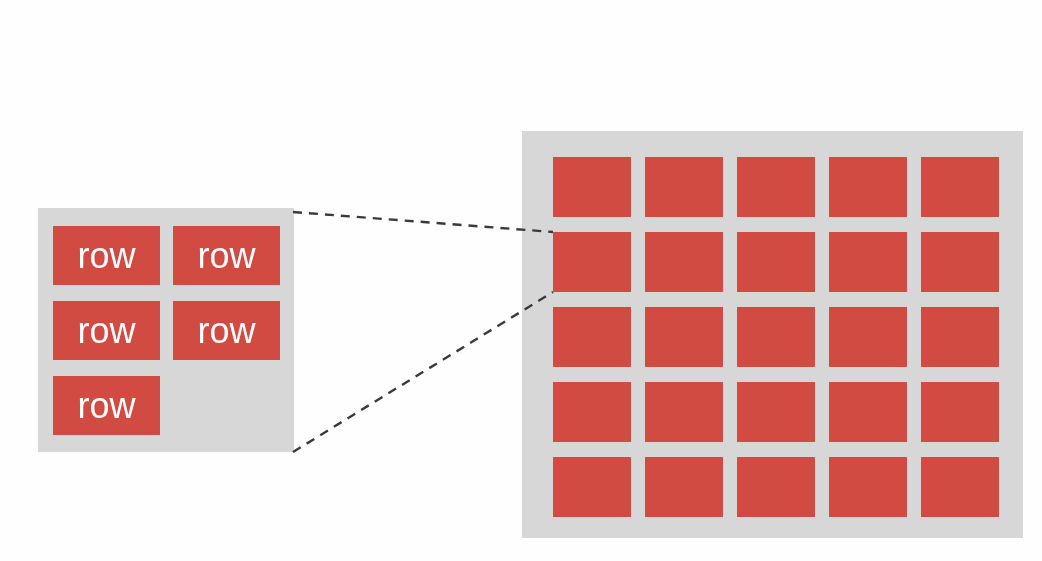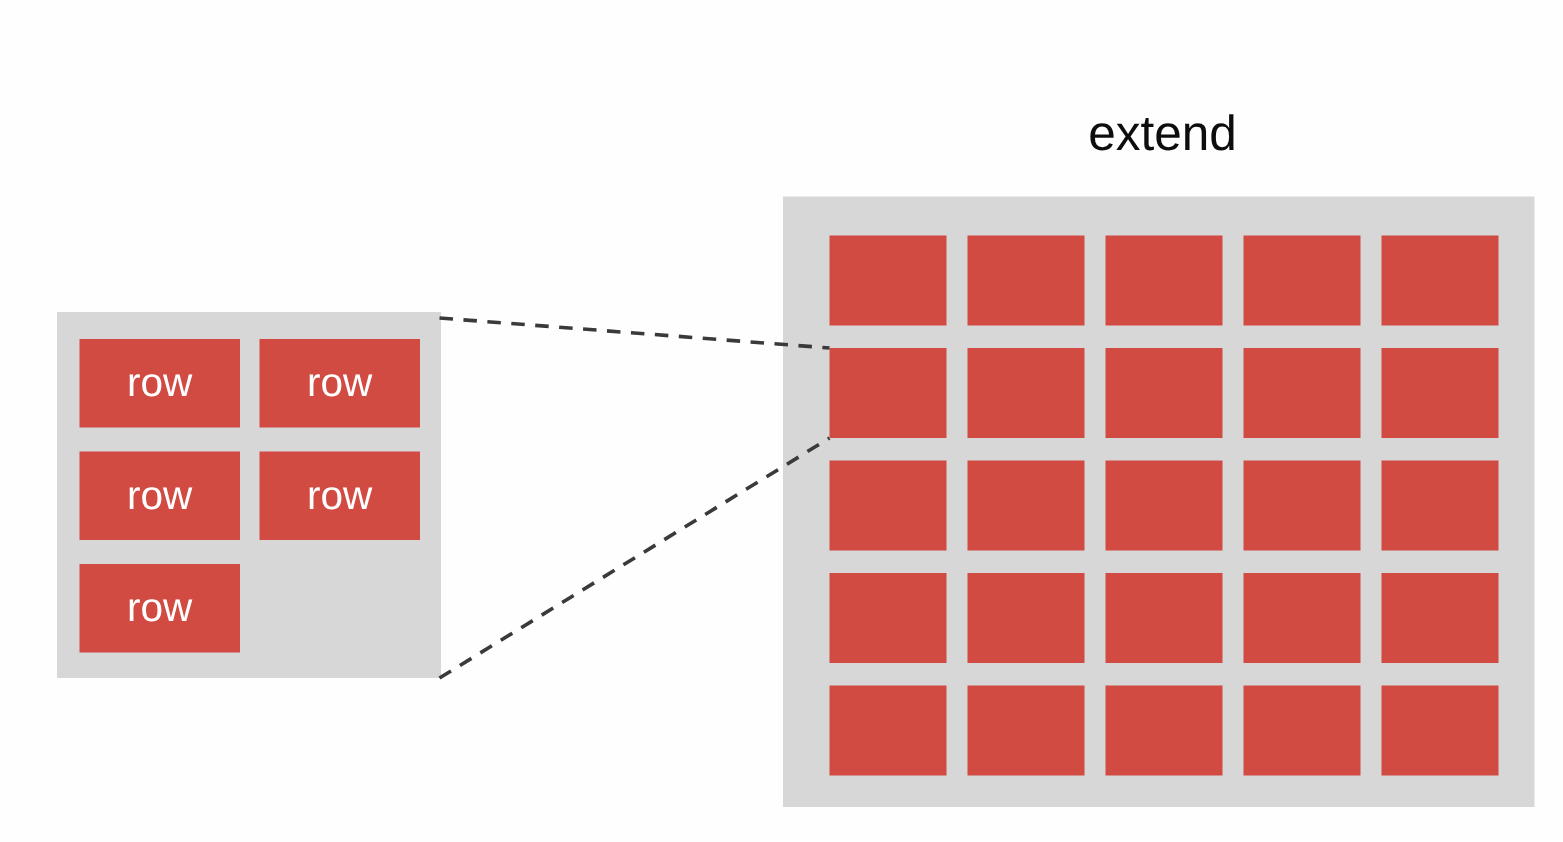--- a/index.html
+++ b/index.html
@@ -58,21 +58,21 @@
     width: 501px;
     height: 407px;
   }
 
   
   .row-cell {
     position: absolute;
     background: #d24b43;
     color: #ffffff;
     font-family: "Liberation Sans", sans-serif;
-    font-size: 27px;
+    font-size: 36px;
     line-height: 1;
     display: flex;
     align-items: center;
     justify-content: center;
     box-sizing: border-box;
   }
   .extend-cell {
     position: absolute;
     background: #d24b43;
     box-sizing: border-box;
@@ -89,21 +89,20 @@
   }
 </style>
 </head>
 <body>
 
 <div id="canvas" style="width: 1042px; height: 561px; background: rgb(254, 254, 254);">
 
 
   <div class="group-box" id="page-box" style="left: 38px; top: 208px; width: 256px; height: 244px; background: rgb(215, 215, 215);"></div>
 
-  <div class="diagram-label" id="extend-label">extend</div>
 
   <div class="group-box" id="extend-box" style="left: 522px; top: 131px; width: 501px; height: 407px; background: rgb(215, 215, 215);"></div>
 
   <div id="page-cells">
       <div class="row-cell" style="left: 53px; top: 226px; width: 107px; height: 59px; background: rgb(210, 75, 67); color: rgb(255, 255, 255);">row</div>
       <div class="row-cell" style="left: 173px; top: 226px; width: 107px; height: 59px; background: rgb(210, 75, 67); color: rgb(255, 255, 255);">row</div>
       <div class="row-cell" style="left: 53px; top: 301px; width: 107px; height: 59px; background: rgb(210, 75, 67); color: rgb(255, 255, 255);">row</div>
       <div class="row-cell" style="left: 173px; top: 301px; width: 107px; height: 59px; background: rgb(210, 75, 67); color: rgb(255, 255, 255);">row</div>
       <div class="row-cell" style="left: 53px; top: 376px; width: 107px; height: 59px; background: rgb(210, 75, 67); color: rgb(255, 255, 255);">row</div>
     </div>

